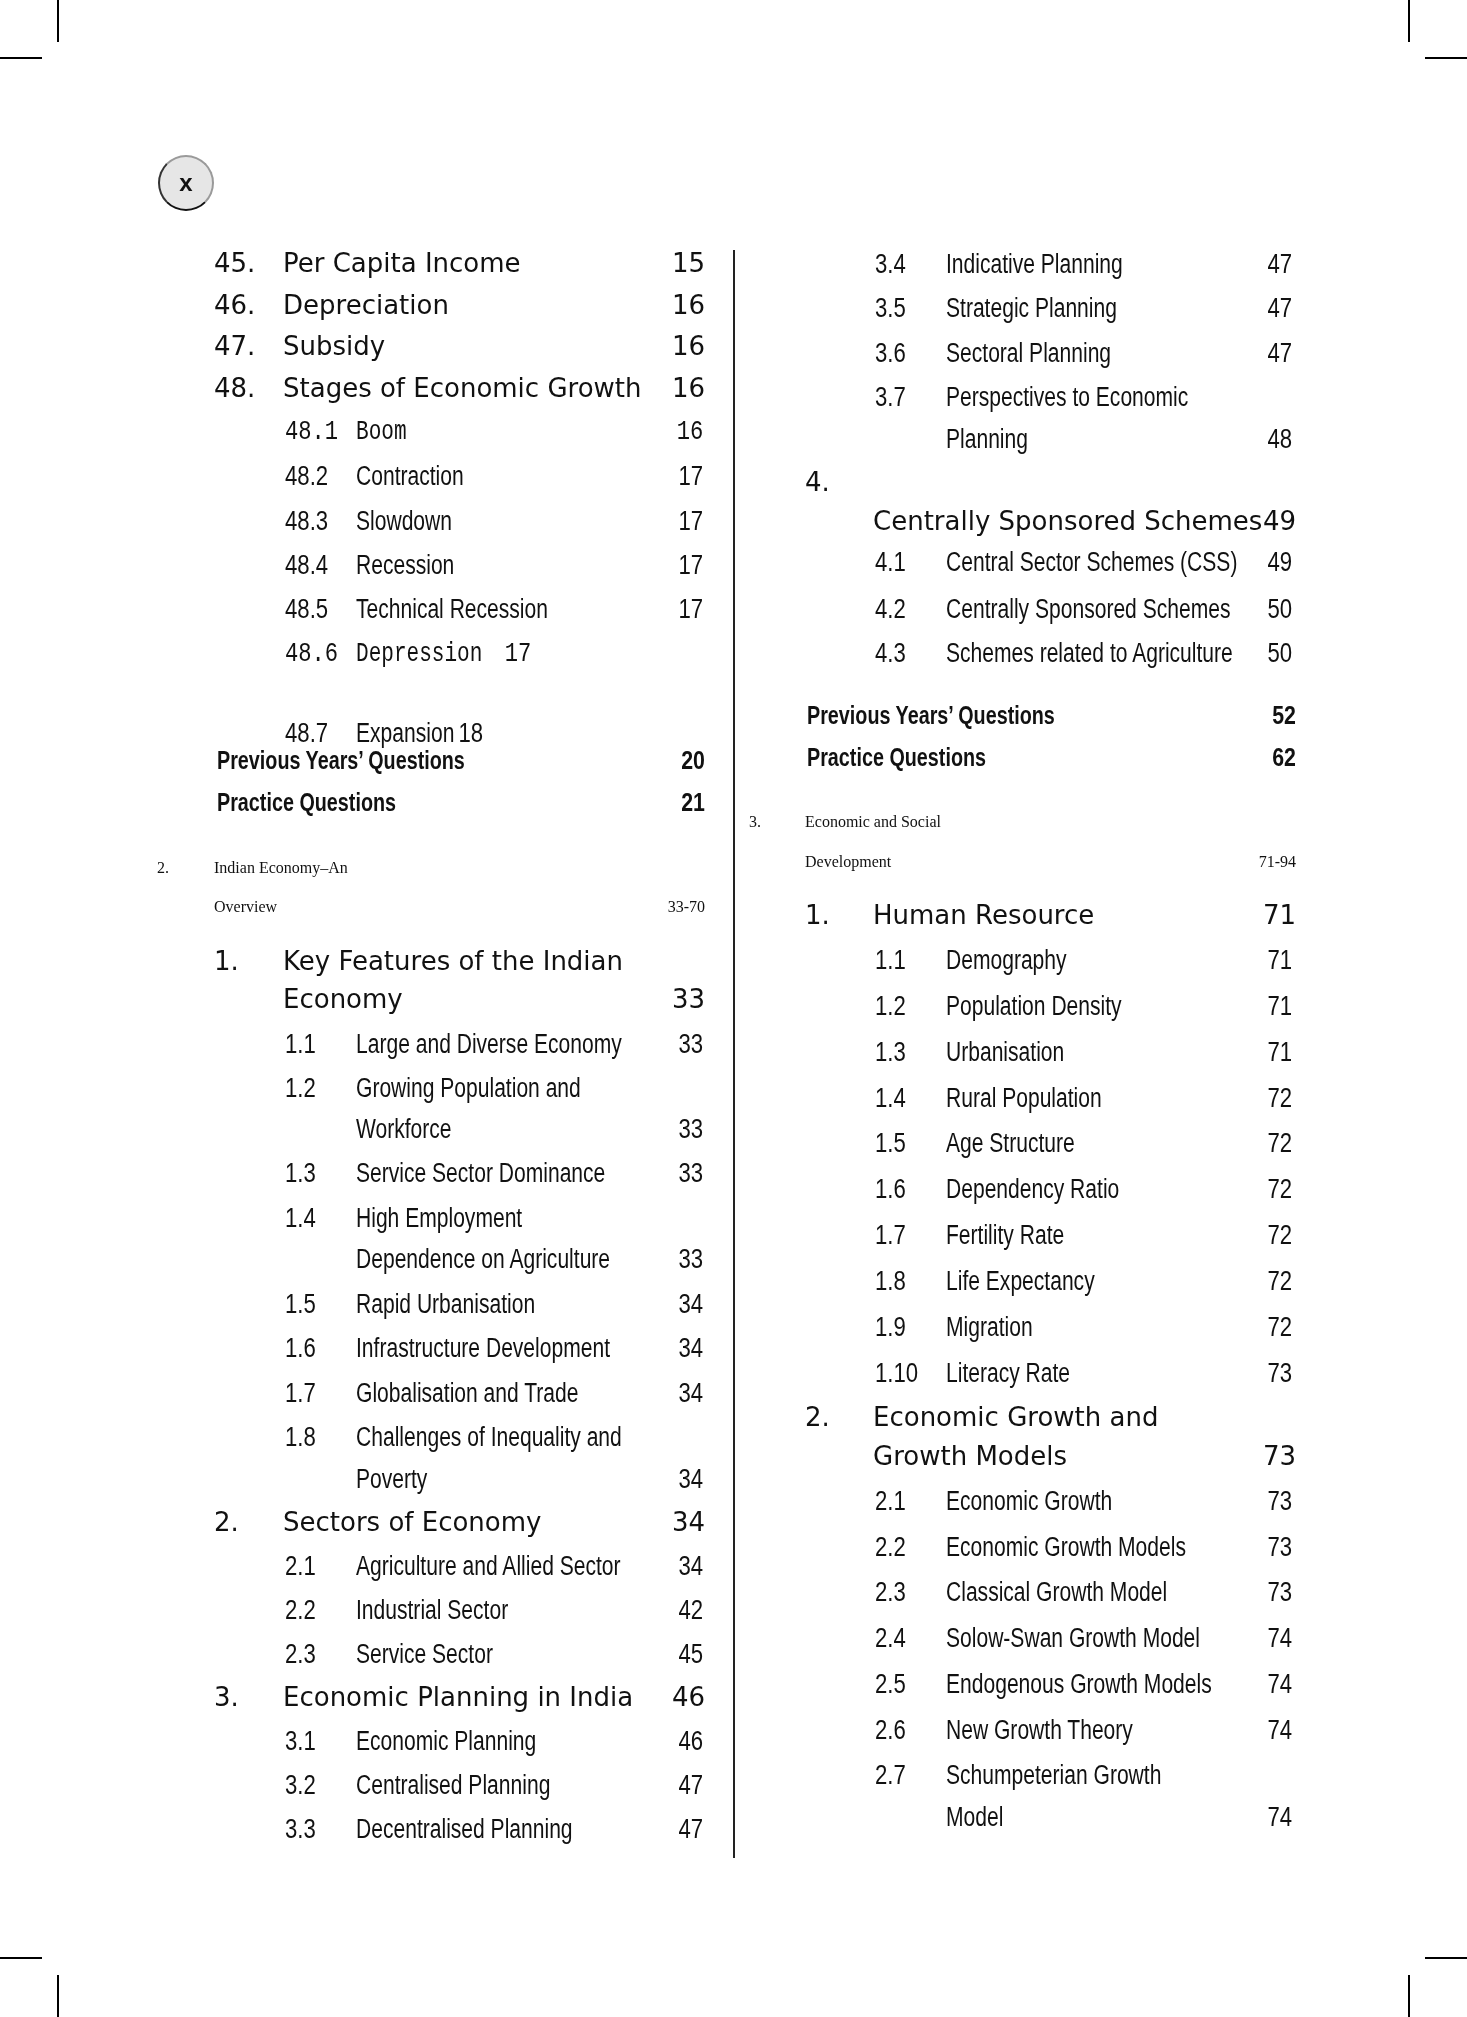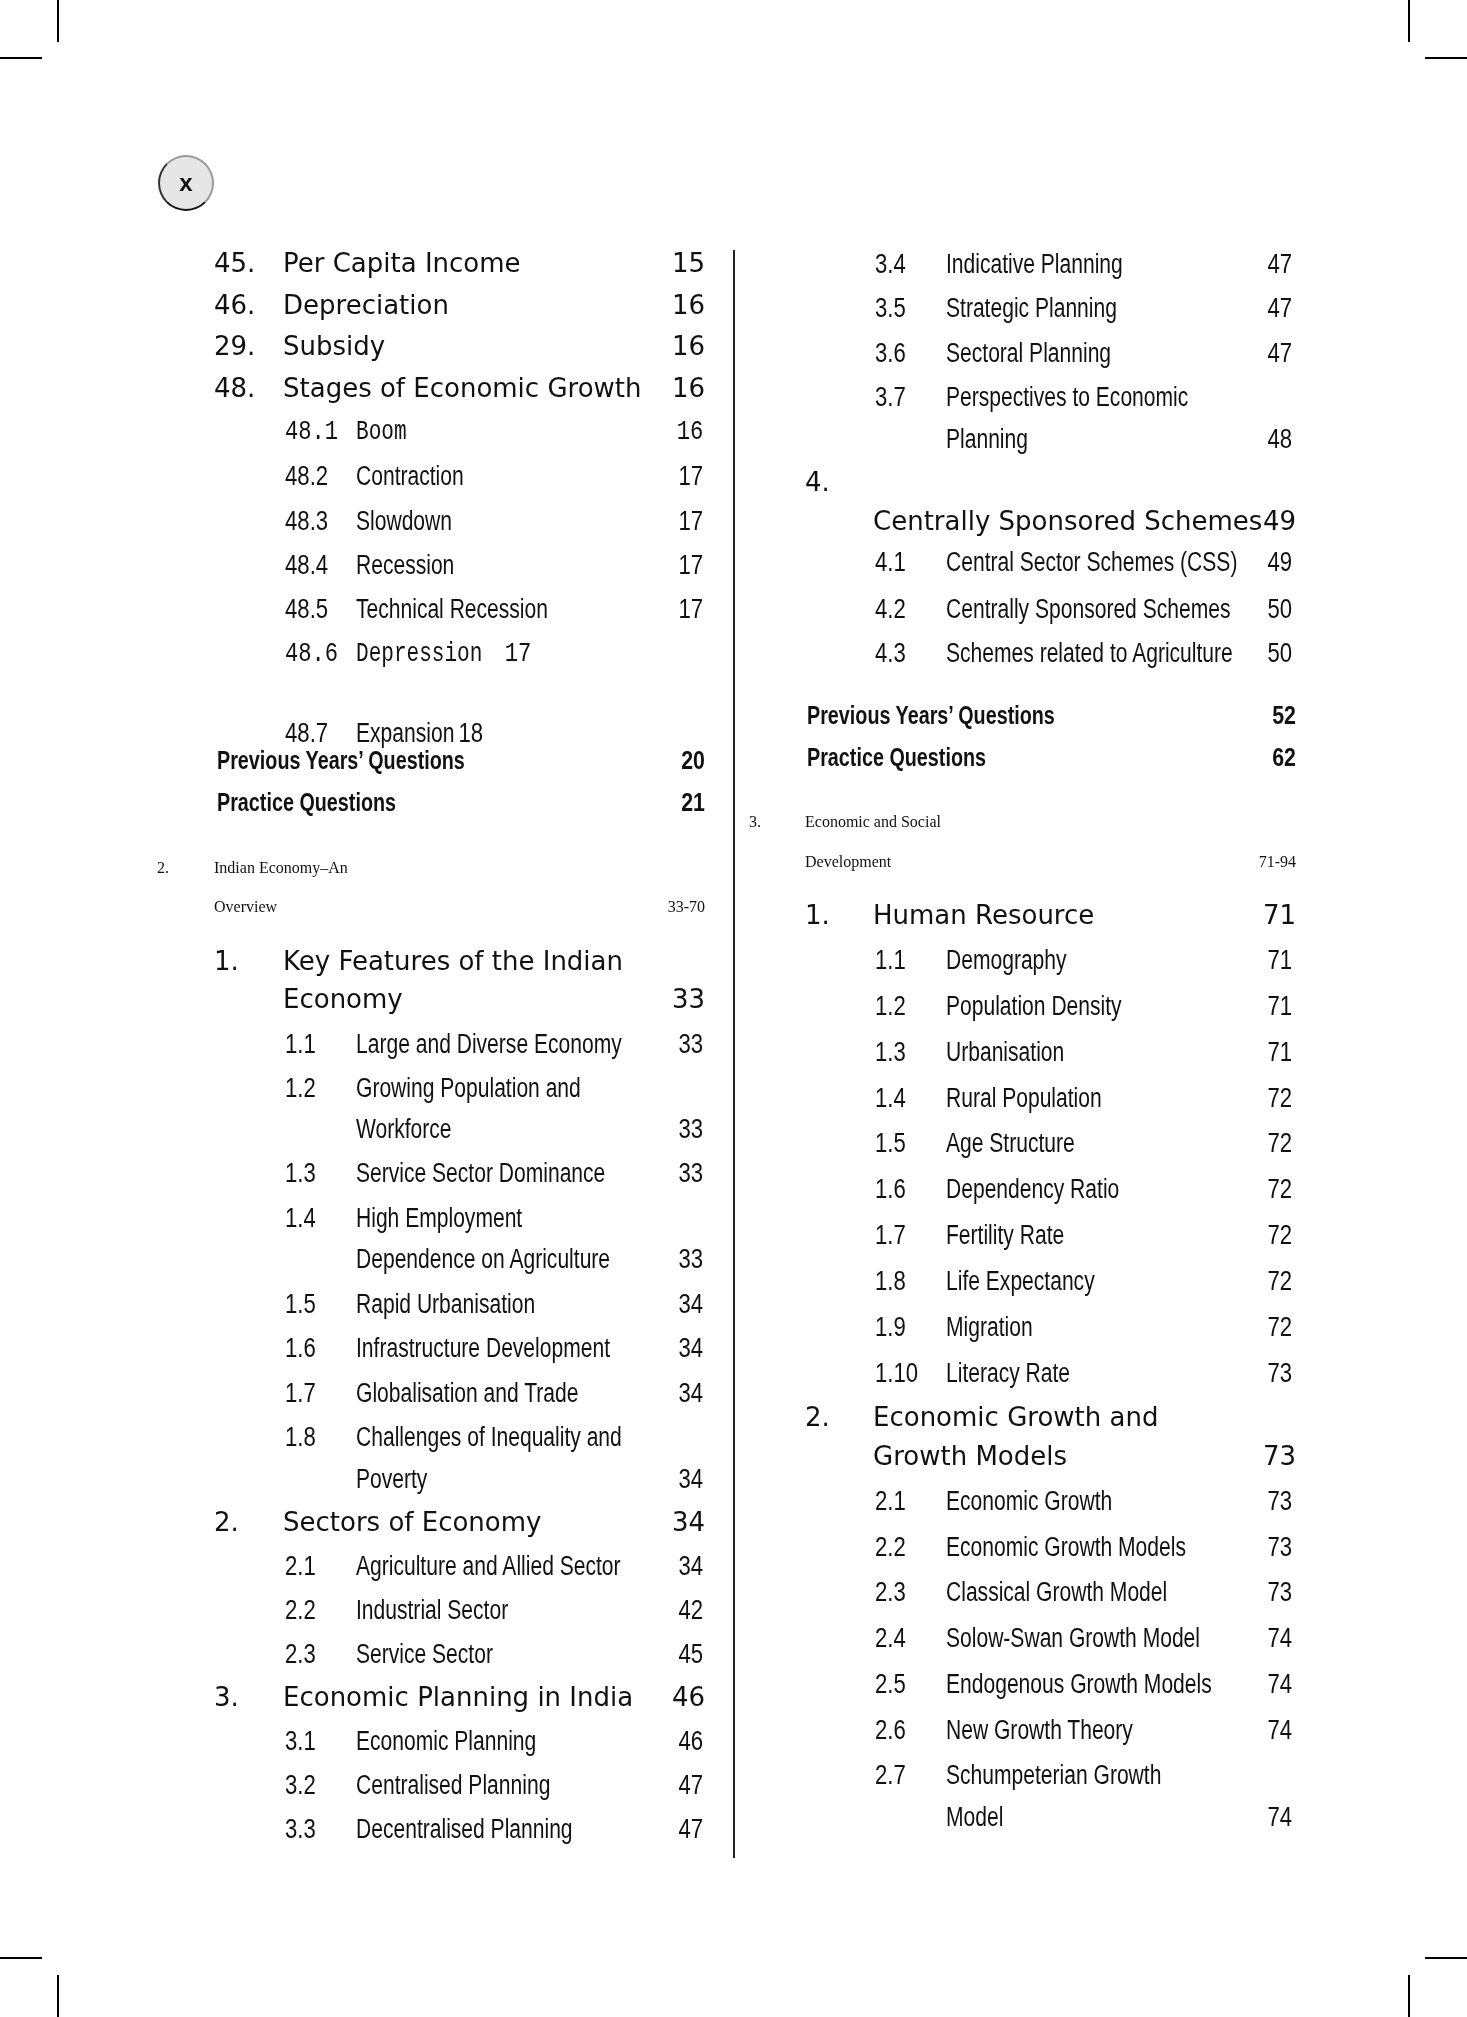--- a/index.html
+++ b/index.html
@@ -45,21 +45,21 @@
       <span class="n" style="left: 214px;">45.</span>
       <span class="t" style="left: 283px;">Per Capita Income</span>
       <span class="p" style="right: 762px;">15</span>
     </div>
     <div class="row main" style="top: 285px; left: 0px; width: 1467px;">
       <span class="n" style="left: 214px;">46.</span>
       <span class="t" style="left: 283px;">Depreciation</span>
       <span class="p" style="right: 762px;">16</span>
     </div>
     <div class="row main" style="top: 326px; left: 0px; width: 1467px;">
-      <span class="n" style="left: 214px;">29.</span>
+      <span class="n" style="left: 214px;">47.</span>
       <span class="t" style="left: 283px;">Subsidy</span>
       <span class="p" style="right: 762px;">16</span>
     </div>
     <div class="row main" style="top: 368px; left: 0px; width: 1467px;">
       <span class="n" style="left: 214px;">48.</span>
       <span class="t" style="left: 283px;">Stages of Economic Growth</span>
       <span class="p" style="right: 762px;">16</span>
     </div>
     <div class="row sub" style="top: 412px; left: 0px; width: 1467px; font-family: Liberation Mono, monospace;">
       <span class="n" style="left: 285px;">48.1</span>

